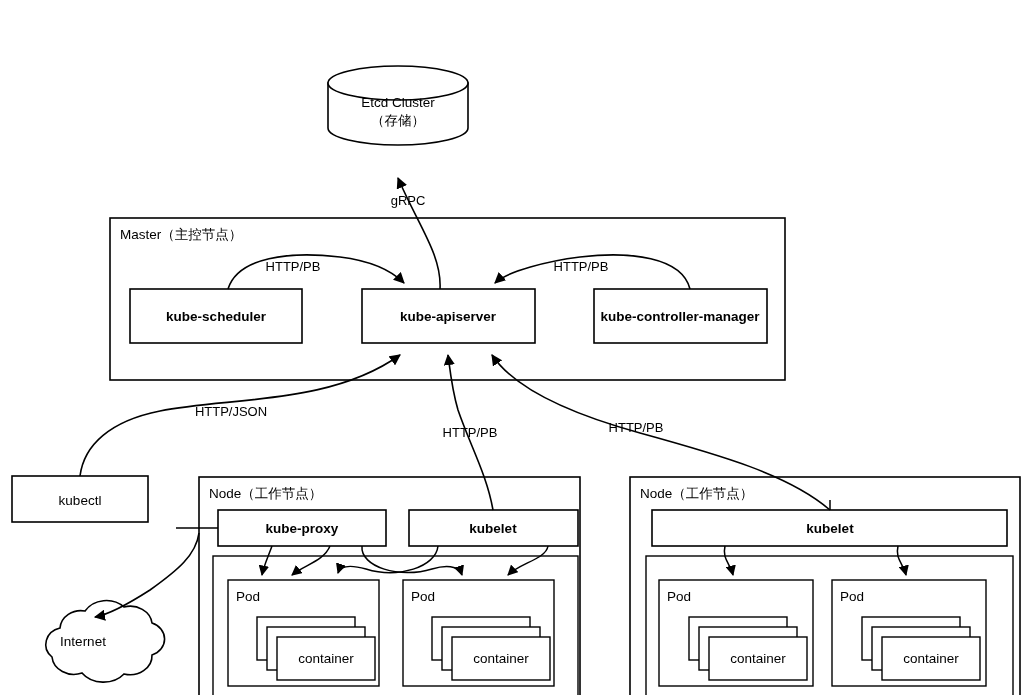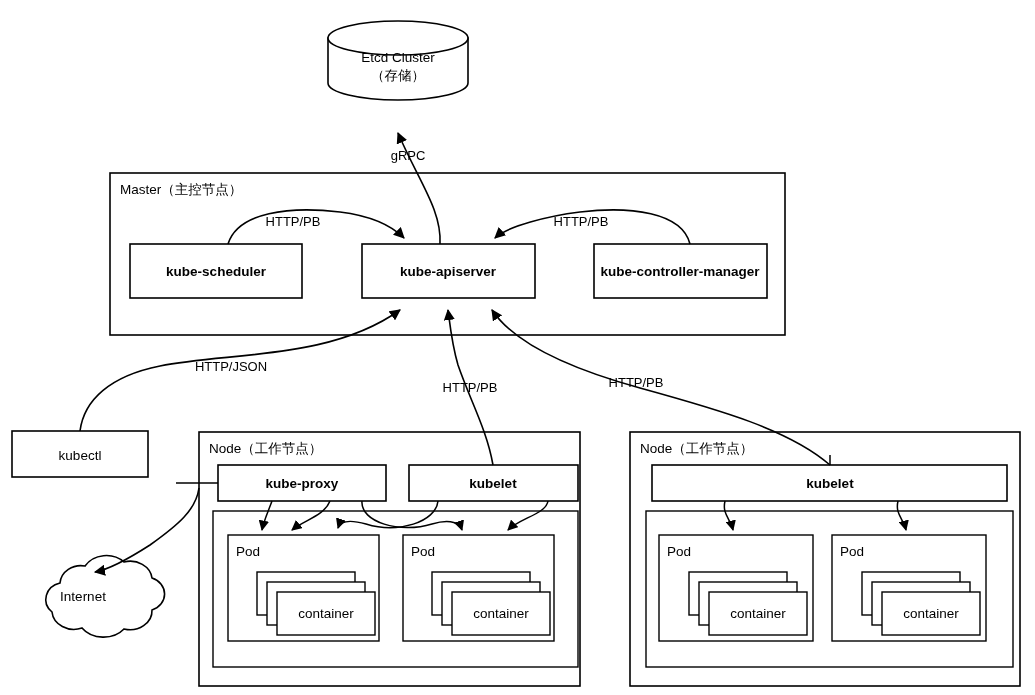--- a/index.html
+++ b/index.html
@@ -10,20 +10,21 @@
   body {
     width: 1035px;
     height: 695px;
     overflow: hidden;
     font-family: "Liberation Sans", "DejaVu Sans", sans-serif;
   }
   #diagram-root {
     position: relative;
     width: 1035px;
     height: 528px;
+    margin-top: 45px;
   }
   svg.diagram {
     display: block;
     width: 1035px;
     height: 695px;
   }
   .shape {
     fill: #ffffff;
     stroke: #000000;
     stroke-width: 1.6;

